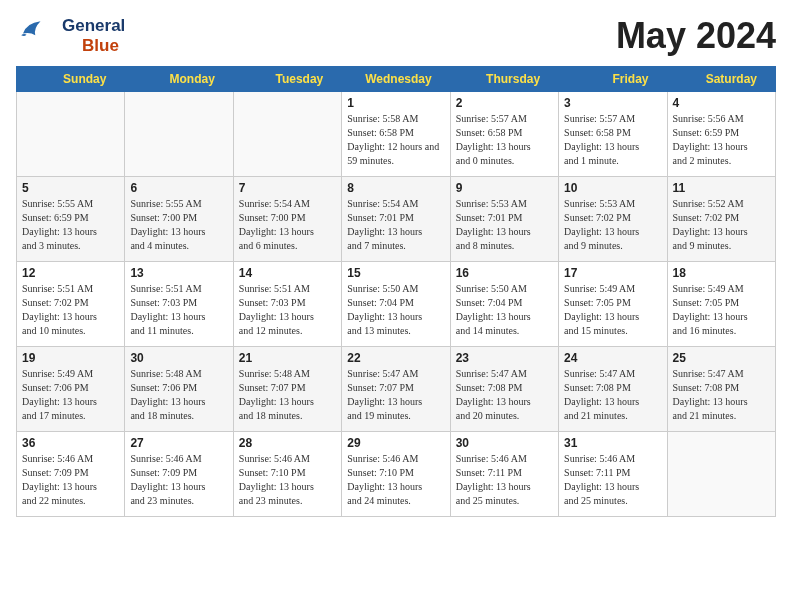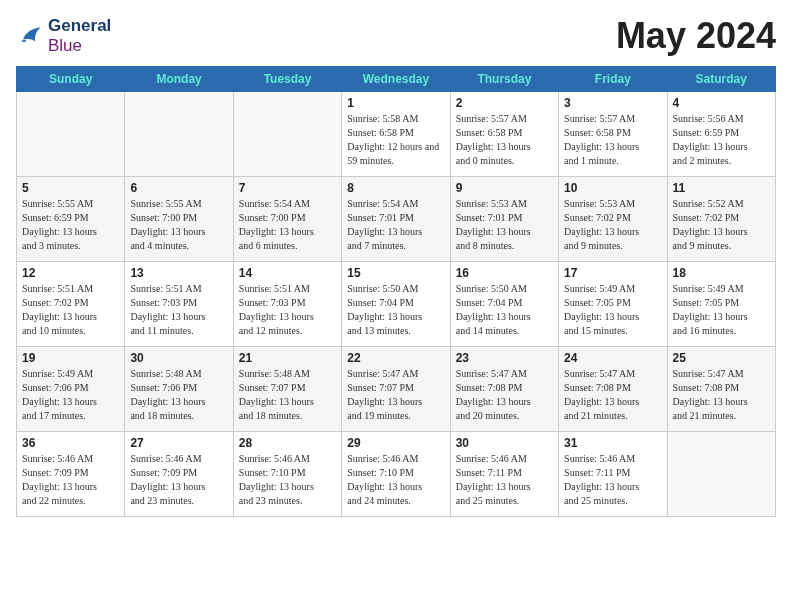--- a/index.html
+++ b/index.html
@@ -11,22 +11,22 @@
       padding: 16px;
     }
     .header {
       display: flex;
       justify-content: space-between;
       align-items: flex-start;
       margin-bottom: 10px;
     }
     .logo {
       display: flex;
-      align-items: center;
-      gap: 4px;
+      align-items: flex-start;
+      gap: 18px;
     }
     .logo-bird {
       width: 28px;
       height: 28px;
     }
     .title-block {
       text-align: left;
     }
     .month-year {
       font-size: 36px;
@@ -37,25 +37,25 @@
     .location {
       font-size: 16px;
       color: #333;
     }
     table {
       width: 100%;
       border-collapse: collapse;
     }
     thead tr th {
       background-color: #2a6aad;
-      color: #5eead4;
+      color: #fde047;
       font-size: 12px;
       font-weight: bold;
       padding: 5px 18px;
-      text-align: center;
+      text-align: right;
       border: 1px solid #2a6aad;
     }
     tbody tr {
       background: #fff;
     }
     tbody tr:nth-child(even) {
       background: #f5f5f5;
     }
     tbody td {
       border: 1px solid #ccc;
@@ -87,21 +87,21 @@
 <body>
 
 <div class="header">
   <div class="logo">
     <svg class="logo-bird" viewBox="0 0 32 32">
       <path d="M8,20 Q12,8 28,6 Q20,14 22,22 Q16,18 8,20Z" fill="#2a6aad"></path>
       <path d="M6,22 Q8,20 12,21 Q10,24 6,22Z" fill="#2a6aad"></path>
     </svg>
     <div>
       <div style="font-size:17px;font-weight:bold;color:#1a3a6b;line-height:1.15;">General</div>
-      <div style="font-size:17px;font-weight:normal;color:#701a75;line-height:1.15;">Blue</div>
+      <div style="font-size:17px;font-weight:bold;color:#c2410c;line-height:1.15;margin-left:20px;">Blue</div>
     </div>
   </div>
   <div class="title-block">
     <div class="month-year">May 2024</div>
   </div>
 </div>
 
 <table>
   <thead>
     <tr>

